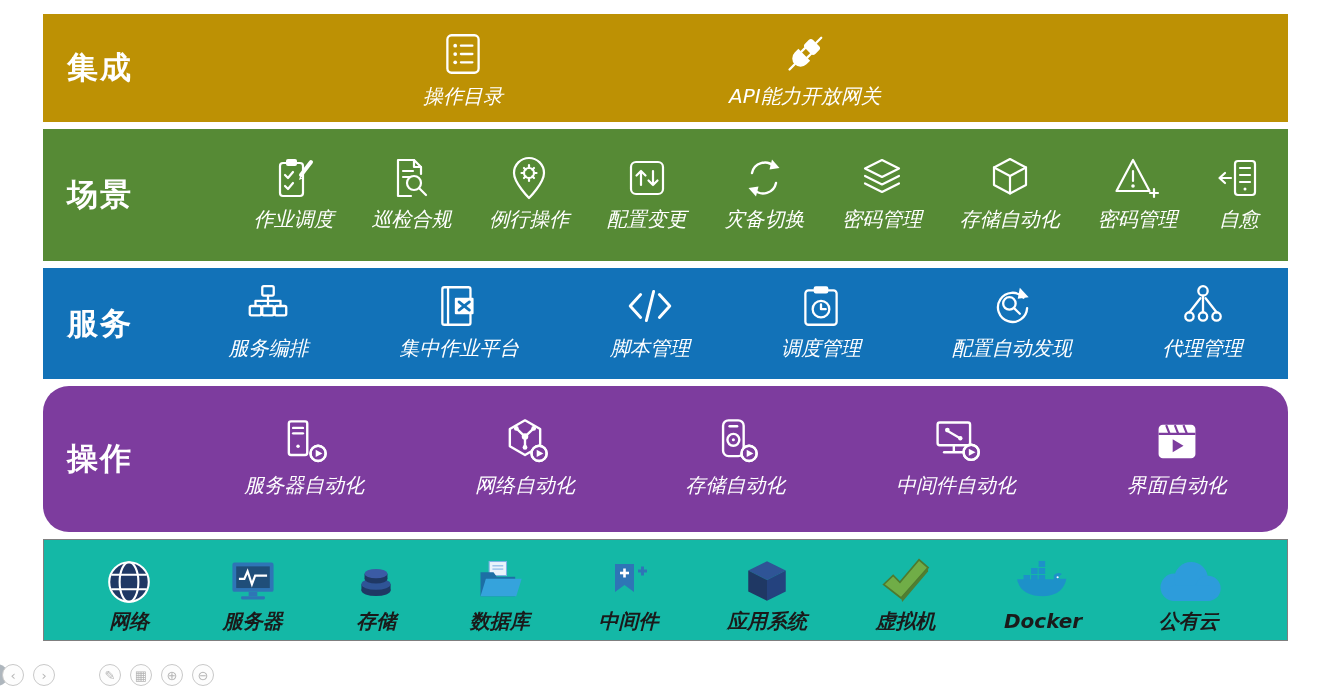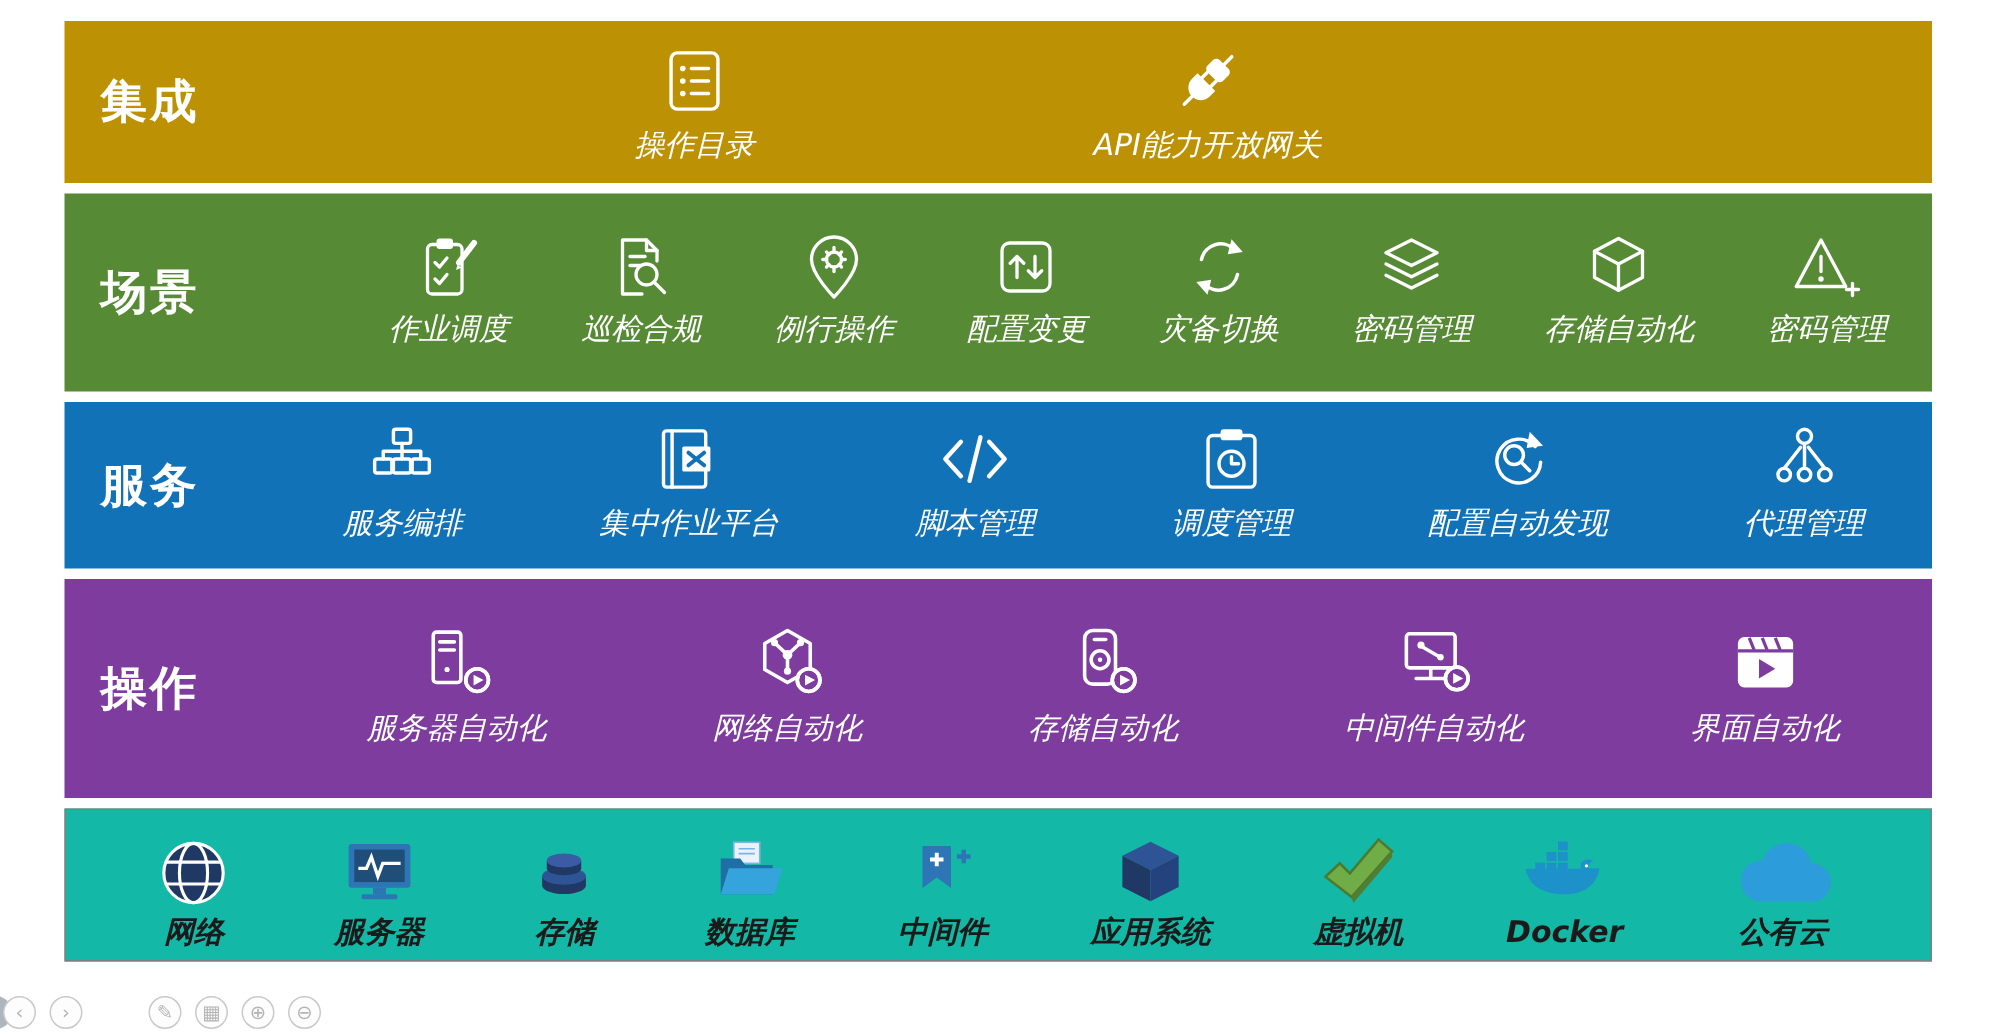--- a/index.html
+++ b/index.html
@@ -205,20 +205,33 @@
             <path d="M20 6 L3.5 37 H36.5 Z"></path>
             <line x1="20" y1="17" x2="20" y2="27"></line>
             <circle cx="20" cy="32" r="1.8" fill="#fff" stroke="none"></circle>
             <line x1="37" y1="39" x2="45" y2="39"></line>
             <line x1="41" y1="35" x2="41" y2="43"></line>
           </svg>
         </span>
         <span class="item-label">密码管理</span>
       </div>
 
+      <div class="item">
+        <span class="icon">
+          <svg width="48" height="48" viewBox="0 0 48 48" fill="none" stroke="#fff" stroke-width="2.2" stroke-linecap="round" stroke-linejoin="round">
+            <rect x="20" y="7" width="20" height="34" rx="3"></rect>
+            <line x1="25" y1="14" x2="35" y2="14"></line>
+            <line x1="25" y1="21" x2="35" y2="21"></line>
+            <line x1="25" y1="28" x2="35" y2="28"></line>
+            <circle cx="30" cy="35" r="1.5" fill="#fff" stroke="none"></circle>
+            <path d="M16 24 H5 M10 19 L4.5 24 L10 29"></path>
+          </svg>
+        </span>
+        <span class="item-label">自愈</span>
+      </div>
 
     </div>
   </section>
 
   <section class="band band-service" style="background-color: rgb(18, 114, 184);">
     <div class="band-label">服务</div>
     <div class="items">
 
       <div class="item">
         <span class="icon">
@@ -294,21 +307,21 @@
             <circle cx="24" cy="34" r="4"></circle>
             <circle cx="37" cy="34" r="4"></circle>
           </svg>
         </span>
         <span class="item-label">代理管理</span>
       </div>
 
     </div>
   </section>
 
-  <section class="band band-operation" style="background-color: rgb(125, 60, 158);">
+  <section class="band band-operation" style="background-color: rgb(125, 60, 158); border-radius: 26px;">
     <div class="band-label">操作</div>
     <div class="items">
 
       <div class="item">
         <span class="icon">
           <svg width="52" height="52" viewBox="0 0 48 48" fill="none" stroke="#fff" stroke-width="2.2" stroke-linecap="round" stroke-linejoin="round">
             <rect x="10" y="5" width="17" height="31" rx="2"></rect>
             <line x1="14" y1="11" x2="23" y2="11"></line>
             <line x1="14" y1="16" x2="23" y2="16"></line>
             <circle cx="18.5" cy="28" r="1.6" fill="#fff" stroke="none"></circle>

